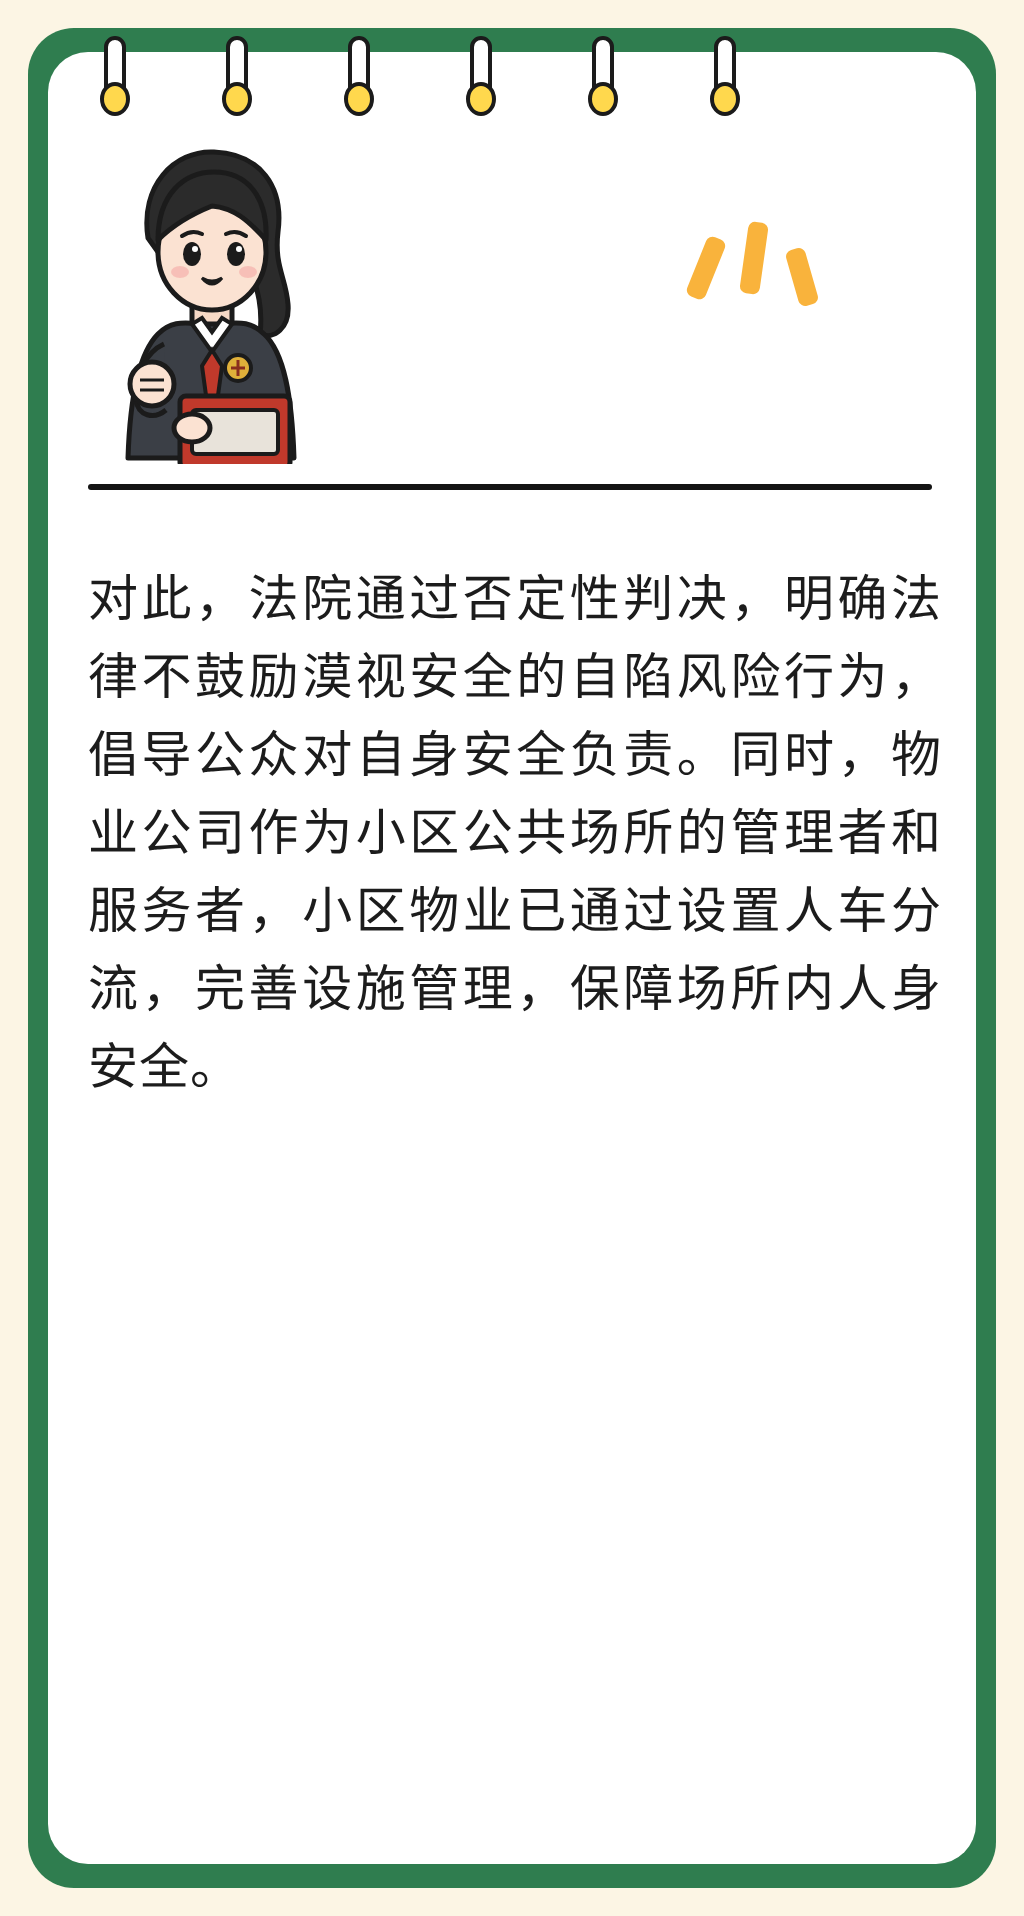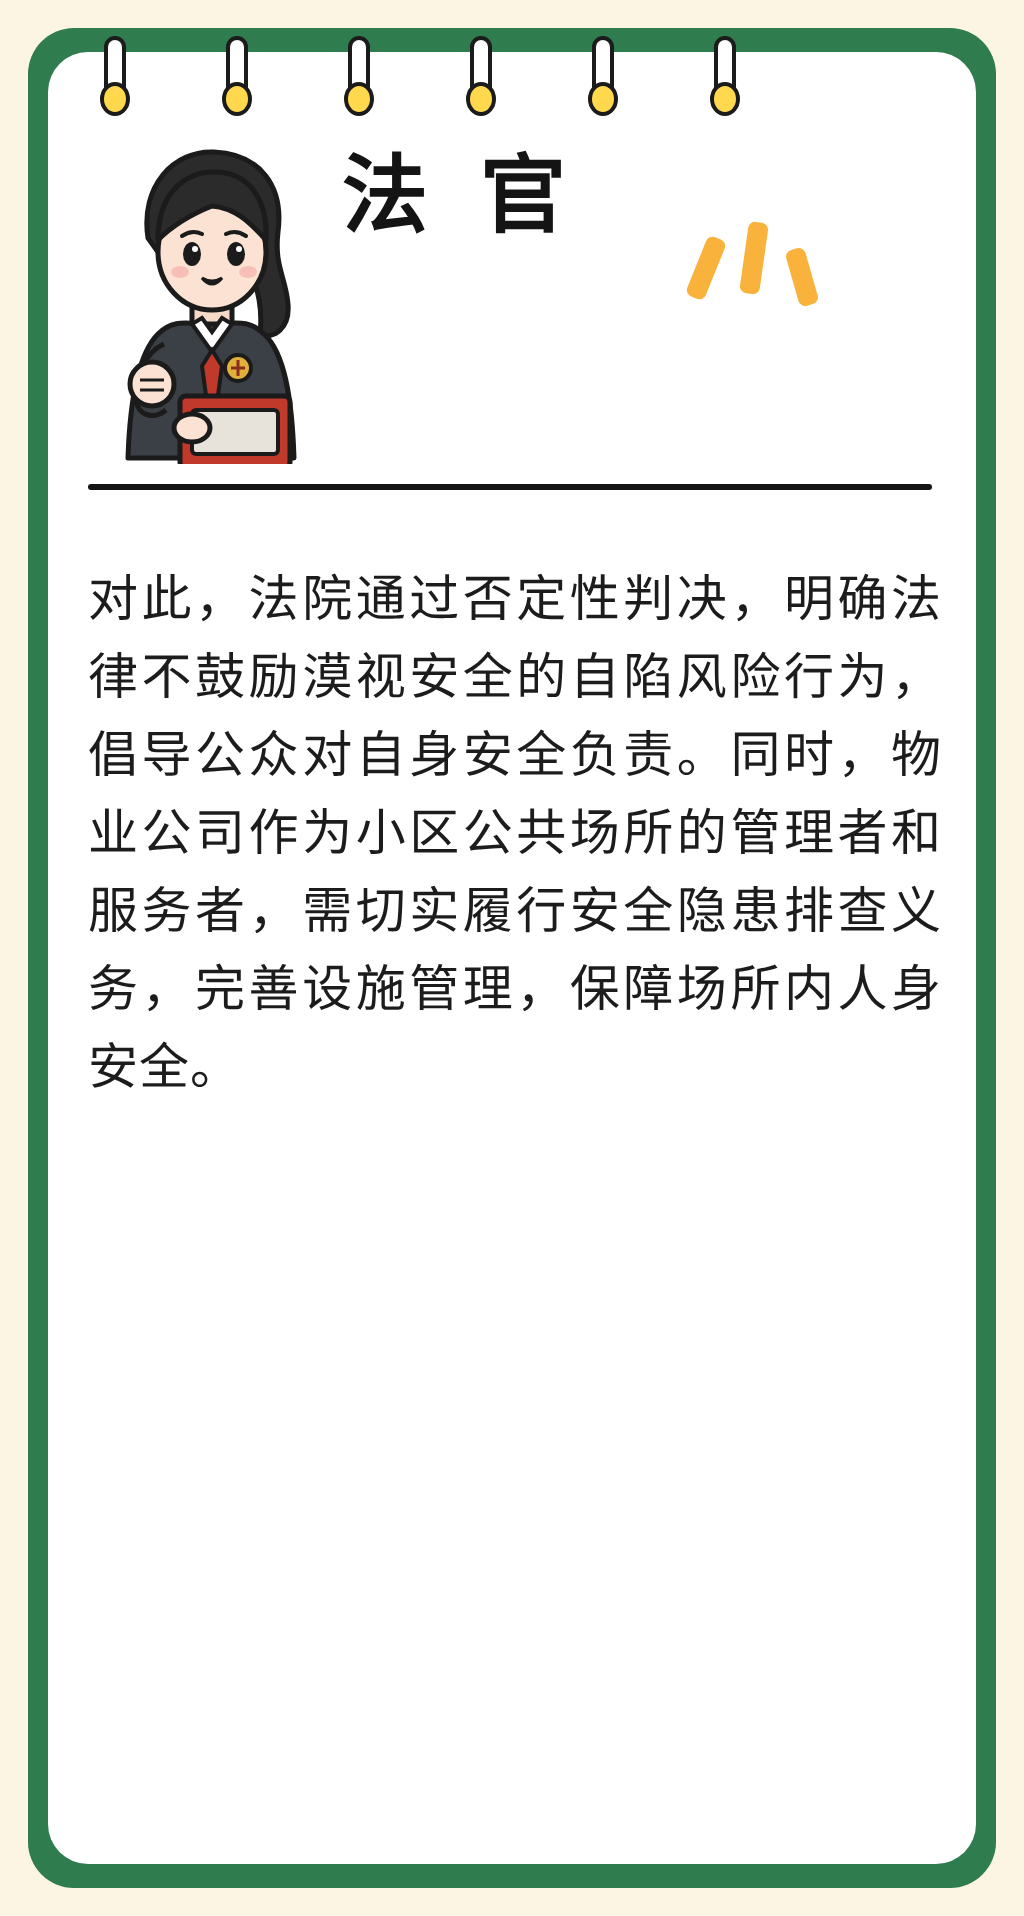--- a/index.html
+++ b/index.html
@@ -227,29 +227,28 @@
         <rect x="104" y="282" width="86" height="44" rx="4" fill="#e8e3da" stroke="#1b1b1b" stroke-width="4"></rect>
 
         <ellipse cx="104" cy="300" rx="18" ry="14" fill="#fbe2d2" stroke="#1b1b1b" stroke-width="5"></ellipse>
 
         <circle cx="150" cy="240" r="13" fill="#e0b03a" stroke="#1b1b1b" stroke-width="4"></circle>
         <path d="M150 232 v16 M143 240 h14" stroke="#8a2d1e" stroke-width="3"></path>
       </svg>
     </div>
 
     <div class="title-block">
-      <div class="title-line l1">法 官</div>
     </div>
 
     <div class="sparkles">
       <span class="spark s1"></span>
       <span class="spark s2"></span>
       <span class="spark s3"></span>
     </div>
   </div>
 
   <div class="divider"></div>
 
   <div class="body-text">
-    <p class="para">对此，法院通过否定性判决，明确法律不鼓励漠视安全的自陷风险行为，倡导公众对自身安全负责。同时，物业公司作为小区公共场所的管理者和服务者，需切实履行安全隐患排查义务，完善设施管理，保障场所内人身安全。</p>
+    <p class="para">对此，法院通过否定性判决，明确法律不鼓励漠视安全的自陷风险行为，倡导公众对自身安全负责。同时，物业公司作为小区公共场所的管理者和服务者，小区物业已通过设置人车分流，完善设施管理，保障场所内人身安全。</p>
   </div>
 
 </div>
 
 </body></html>

